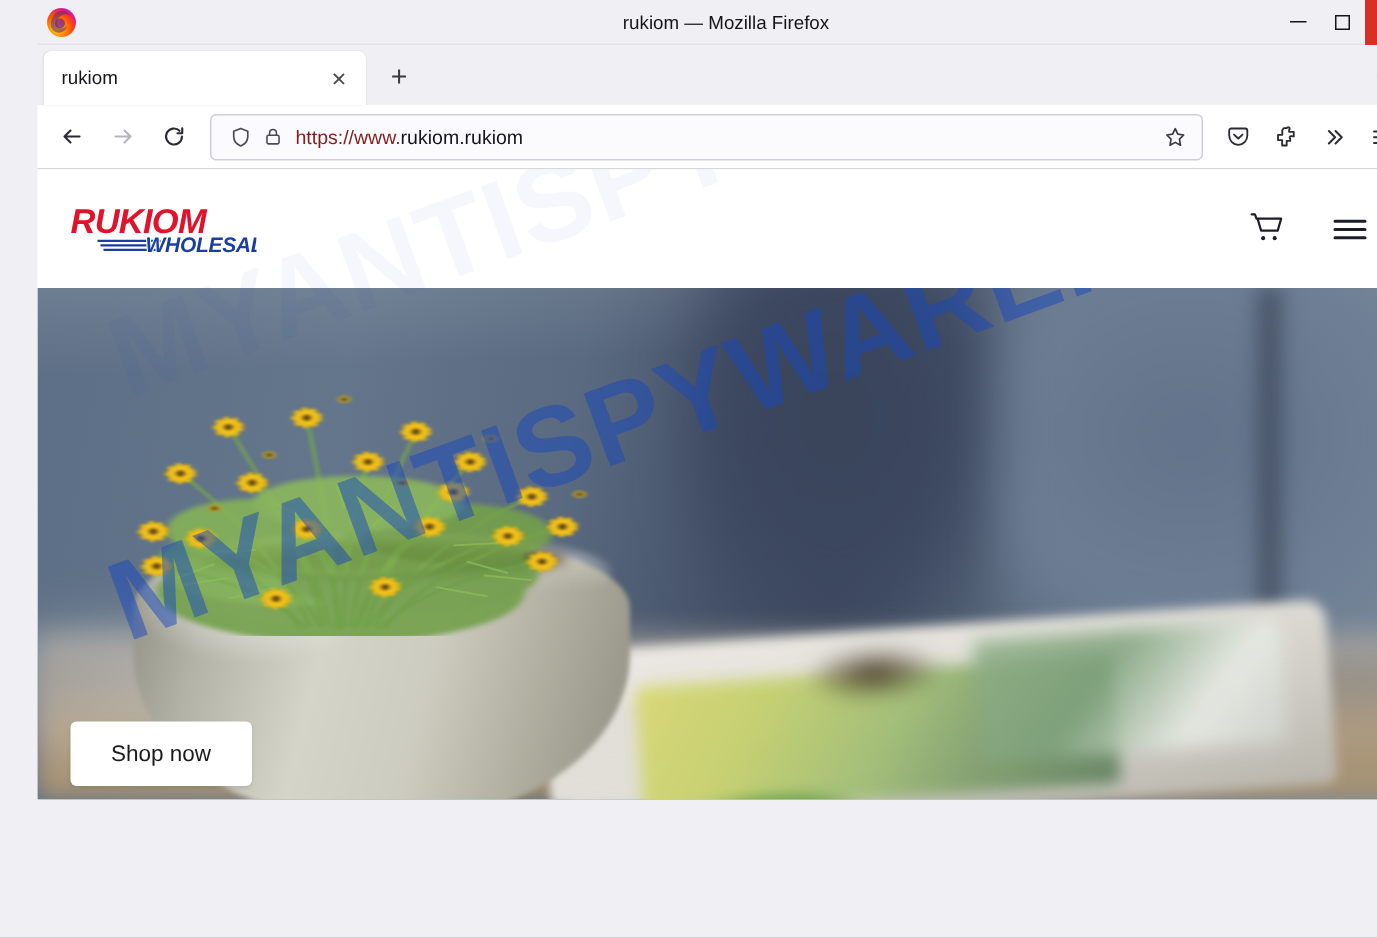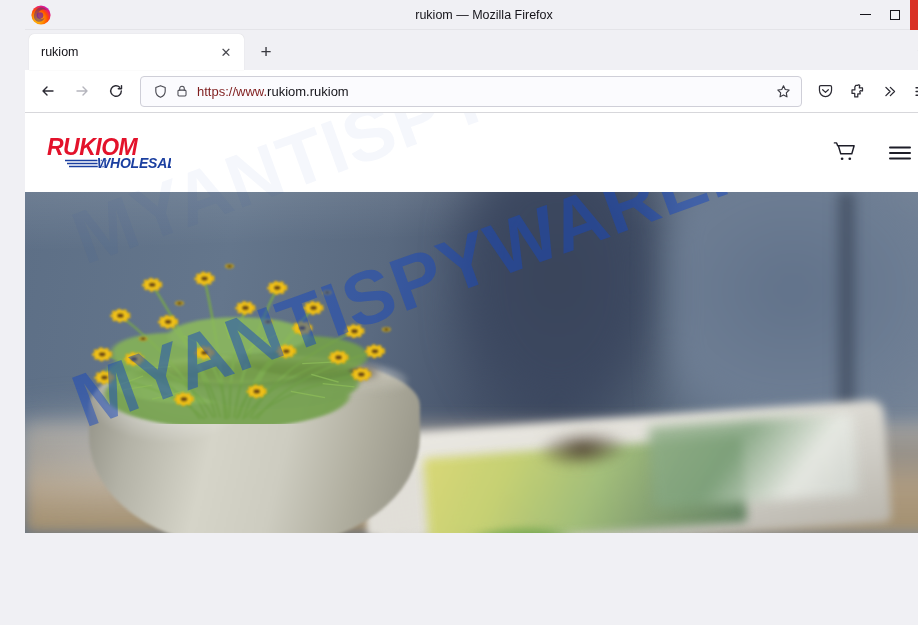--- a/index.html
+++ b/index.html
@@ -554,20 +554,21 @@
               <use href="#bud" x="206" y="168"></use>
               <use href="#bud" x="96" y="190"></use>
               <use href="#bud" x="310" y="178"></use>
             </g>
           </svg>
         </div>
       </div>
 
       <div class="watermark">MYANTISPYWARE.COM</div>
 
+      <div class="shop-now">Shop now</div>
     </div>
 
     <div class="pagescroll">
       <div class="thumb"></div>
     </div>
   </div>
 
 </div>
 
 </body></html>

